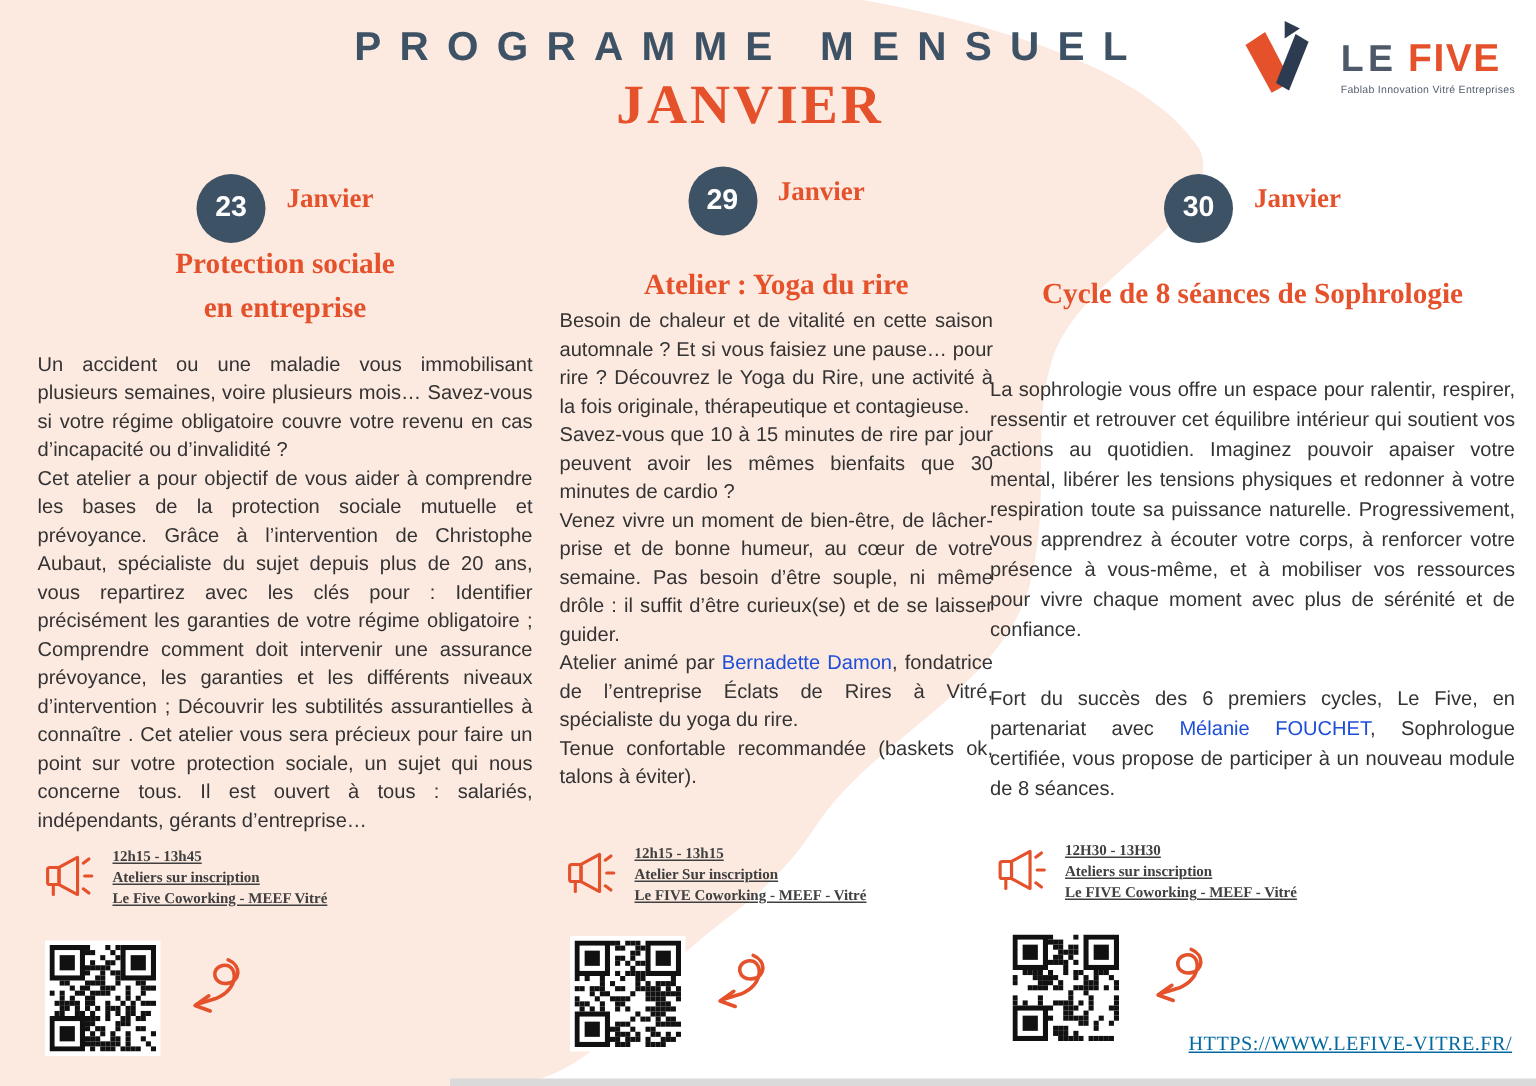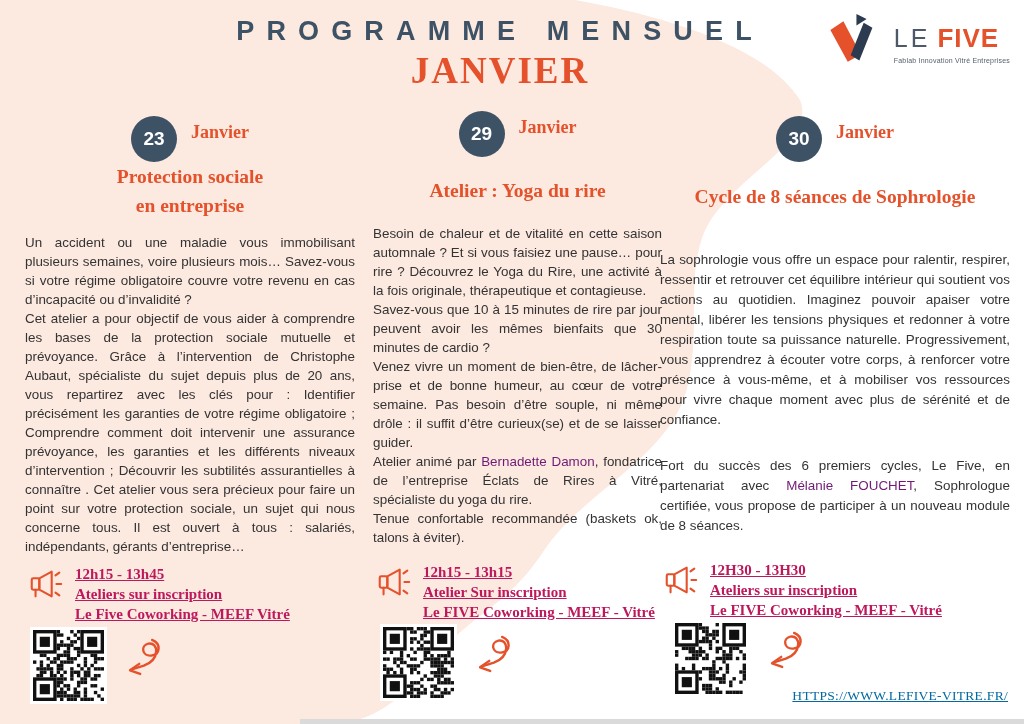--- a/index.html
+++ b/index.html
@@ -18,21 +18,21 @@
     margin:0;font-size:27px;font-weight:bold;color:#3e5266;
     letter-spacing:0.45em;font-family:"Liberation Sans",sans-serif;
   }
   .page-month{
     margin:2px 0 0 0;font-size:37px;font-weight:bold;color:#e4512b;
     font-family:"Liberation Serif",serif;letter-spacing:2px;
   }
   .logo{position:absolute;top:12px;right:14px;display:flex;align-items:center;gap:10px;z-index:2;}
   .logo-words{display:flex;flex-direction:column;}
   .logo-line{display:flex;align-items:baseline;gap:7px;}
-  .logo-le{font-size:25px;color:#4d5868;letter-spacing:3px;}
+  .logo-le{font-size:25px;color:#4d5868;letter-spacing:3px;font-weight:bold;}
   .logo-five{font-size:26px;font-weight:bold;color:#e4512b;letter-spacing:1px;}
   .logo-tagline{font-size:7px;color:#55606e;margin-top:3px;letter-spacing:0.2px;}
 
   
   .col{position:absolute;top:0;height:724px;z-index:2;}
   .col1{left:25px;width:330px;}
   .col2{left:373px;width:289px;}
   .col3{left:660px;width:350px;}
 
   .badge-row{position:absolute;left:0;right:0;display:flex;justify-content:center;align-items:center;gap:14px;}
@@ -52,41 +52,41 @@
   }
   .event-subtitle{
     position:absolute;left:0;right:0;text-align:center;
     font-family:"Liberation Serif",serif;font-weight:bold;color:#37475a;
     font-size:15px;
   }
   .body{position:absolute;left:0;right:0;text-align:justify;font-size:13.4px;line-height:19px;color:#333333;}
   .col3 .body{line-height:20px;}
   .body p{margin:0;}
   .body p.gap{margin-top:26px;}
-  .hl{color:#701a75;}
+  .hl{color:#1d4ed8;}
 
   .schedule{position:absolute;left:2px;display:flex;gap:10px;align-items:flex-start;}
   .sched-lines{display:flex;flex-direction:column;gap:3px;}
   .sched-link{
-    font-family:"Liberation Serif",serif;font-weight:bold;font-size:15px;
-    color:#be185d;text-decoration:underline;cursor:pointer;white-space:nowrap;
+    font-family:"Liberation Serif",serif;font-weight:bold;font-size:10px;
+    color:#404040;text-decoration:underline;cursor:pointer;white-space:nowrap;
   }
   .qr-row{position:absolute;display:flex;align-items:flex-start;}
   .qr{background:#ffffff;padding:3px;line-height:0;}
   .arrow{margin-left:12px;margin-top:8px;}
   .url-link{
     position:absolute;font-family:"Liberation Serif",serif;font-size:13.5px;
     color:#0369a1;text-decoration:underline;letter-spacing:0.3px;cursor:pointer;white-space:nowrap;
   }
 
   
   .col1 .badge-row{top:116px;}   .col2 .badge-row{top:111px;}  .col3 .badge-row{top:116px;}
   .col1 .event-title{top:162px;} .col2 .event-title{top:176px;} .col3 .event-title{top:182px;}
   .col3 .event-subtitle{top:214px;}
-  .col1 .body{top:233px;}        .col2 .body{top:224px;}       .col3 .body{top:250px;}
+  .col1 .body{top:233px;}        .col2 .body{top:204px;}       .col3 .body{top:250px;}
   .col1 .schedule{top:566px;}    .col2 .schedule{top:564px;}   .col3 .schedule{top:562px;}
   .col1 .qr-row{top:627px;left:5px;} .col2 .qr-row{top:624px;left:7px;} .col3 .qr-row{top:620px;left:12px;}
   .col3 .url-link{top:688px;right:2px;}
 </style>
 </head>
 <body>
 
 <svg class="bg" width="1024" height="724" viewBox="0 0 1024 724" xmlns="http://www.w3.org/2000/svg">
   <path d="M0,0 L575,0 C660,15 765,45 800,100 C818,145 722,180 702,238 C686,287 702,330 686,392 C664,462 582,492 543,552 C506,608 472,612 434,660 C404,698 372,724 330,724 L0,724 Z" fill="#fce9e0"></path>
   <ellipse cx="634" cy="345" rx="58" ry="102" fill="#fce9e0" opacity="0.55"></ellipse>

